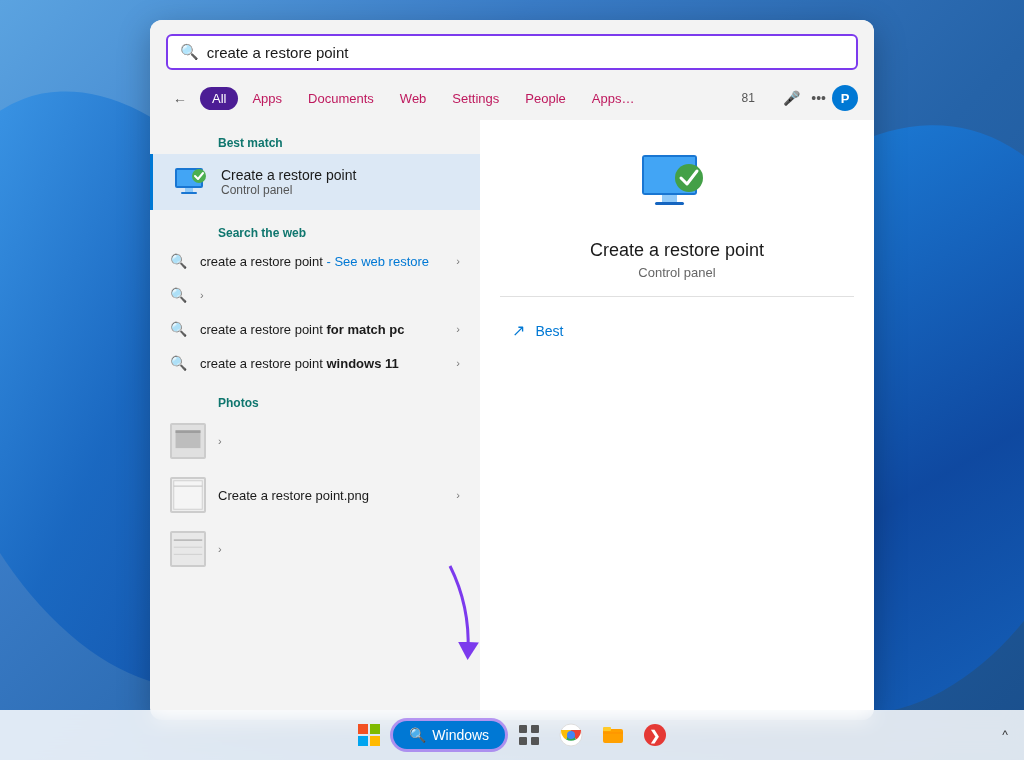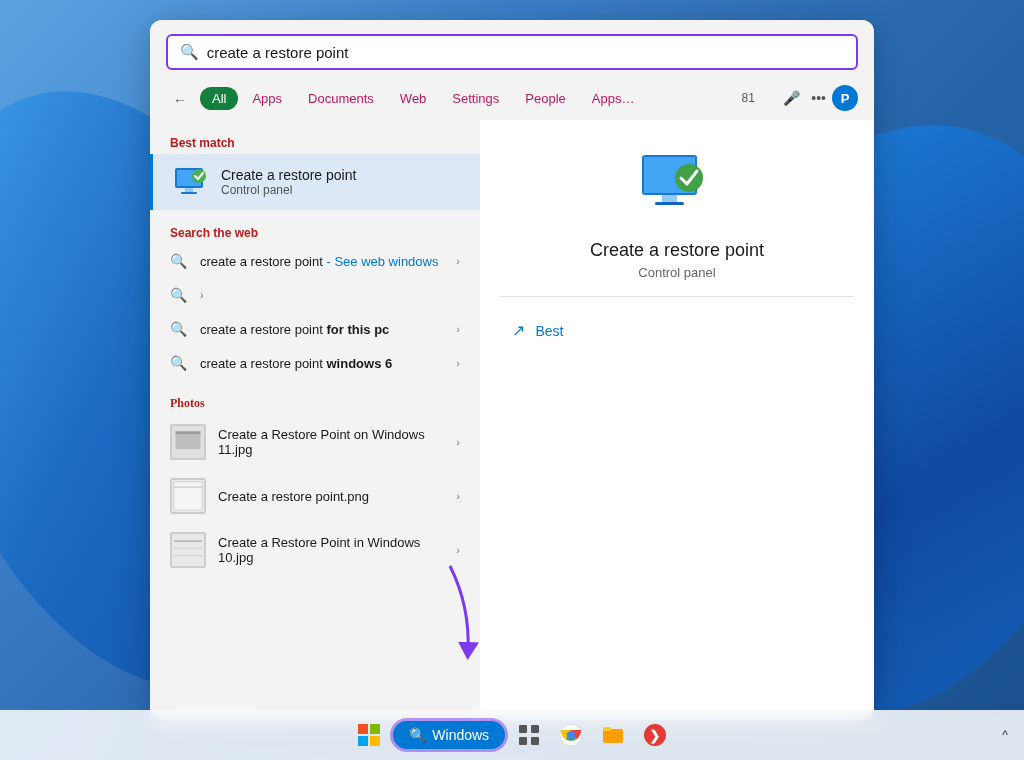--- a/index.html
+++ b/index.html
@@ -108,21 +108,21 @@
     .tab-btn {
       padding: 4px 12px;
       border: none;
       border-radius: 16px;
       font-size: 13px;
       cursor: pointer;
       background: transparent;
       color: #be185d;
     }
     .tab-btn.active {
-      background: #15803d;
+      background: #4c1d95;
       color: white;
     }
     .tab-spacer { flex: 1; }
     .tab-count {
       font-size: 12px;
       color: #555;
       margin-right: 23px;
     }
     .tab-icon-btn {
       background: transparent;
@@ -156,22 +156,23 @@
 
     
     .left-panel {
       width: 330px;
       overflow-y: auto;
       padding: 10px 0;
     }
     .section-label {
       font-size: 12px;
       font-weight: 600;
-      color: #b91c1c;
+      color: #0f766e;
       padding: 6px 20px 4px 20px;
+      margin-left: 48px;
     }
 
     
     .best-match-item {
       display: flex;
       align-items: center;
       padding: 10px 20px;
       background: #dce8f5;
       border-left: 3px solid #0078d4;
       cursor: pointer;
@@ -420,49 +421,48 @@
         <div class="best-match-info">
           <div class="title">Create a restore point</div>
           <div class="subtitle">Control panel</div>
         </div>
       </div>
 
       <div class="section-label" style="margin-top:10px;">Search the web</div>
 
       <div class="web-item">
         <span class="web-item-icon">🔍</span>
-        <span class="web-item-text">create a restore point <span class="link">- See web windows</span></span>
+        <span class="web-item-text">create a restore point <span class="link">- See web restore</span></span>
         <span class="web-chevron">›</span>
       </div>
       <div class="web-item">
         <span class="web-item-icon">🔍</span>
         <span class="web-chevron">›</span>
       </div>
       <div class="web-item">
         <span class="web-item-icon">🔍</span>
-        <span class="web-item-text">create a restore point <span class="bold">for this pc</span></span>
+        <span class="web-item-text">create a restore point <span class="bold">for match pc</span></span>
         <span class="web-chevron">›</span>
       </div>
       <div class="web-item">
         <span class="web-item-icon">🔍</span>
-        <span class="web-item-text">create a restore point <span class="bold">windows 6</span></span>
+        <span class="web-item-text">create a restore point <span class="bold">windows 11</span></span>
         <span class="web-chevron">›</span>
       </div>
 
-      <div class="section-label" style="margin-top:10px;font-family:Liberation Serif, serif;">Photos</div>
+      <div class="section-label" style="margin-top:10px;">Photos</div>
 
       <div class="photo-item">
         <div class="photo-thumb">
           <svg viewBox="0 0 36 36">
               <rect width="36" height="36" fill="#e0e0e0"></rect>
               <rect x="4" y="6" width="28" height="20" fill="#bdbdbd"></rect>
               <rect x="4" y="6" width="28" height="3" fill="#9e9e9e"></rect>
             </svg>
         </div>
-        <span class="photo-item-text"><span>Create a Restore Point</span> on Windows 11.jpg</span>
         <span class="photo-chevron">›</span>
       </div>
       <div class="photo-item">
         <div class="photo-thumb">
           <svg viewBox="0 0 36 36">
               <rect width="36" height="36" fill="#eeeeee"></rect>
               <rect x="2" y="2" width="32" height="32" fill="#f5f5f5" stroke="#ccc" stroke-width="1"></rect>
               <line x1="2" y1="8" x2="34" y2="8" stroke="#bbb" stroke-width="1"></line>
             </svg>
         </div>
@@ -471,21 +471,20 @@
       </div>
       <div class="photo-item">
         <div class="photo-thumb">
           <svg viewBox="0 0 36 36">
               <rect width="36" height="36" fill="#e8e8e8"></rect>
               <line x1="2" y1="8" x2="34" y2="8" stroke="#bbb" stroke-width="2"></line>
               <line x1="2" y1="16" x2="34" y2="16" stroke="#ccc" stroke-width="1"></line>
               <line x1="2" y1="24" x2="34" y2="24" stroke="#ccc" stroke-width="1"></line>
             </svg>
         </div>
-        <span class="photo-item-text"><span>Create a Restore Point</span> in Windows 10.jpg</span>
         <span class="photo-chevron">›</span>
       </div>
 
     </div>
 
     <div class="right-panel">
       <div class="result-icon-area">
         <svg class="monitor-icon" viewBox="0 0 80 70" xmlns="http://www.w3.org/2000/svg">
           <rect x="5" y="5" width="55" height="40" rx="3" fill="#1976d2"></rect>
           <rect x="7" y="7" width="51" height="36" fill="#42a5f5"></rect>

